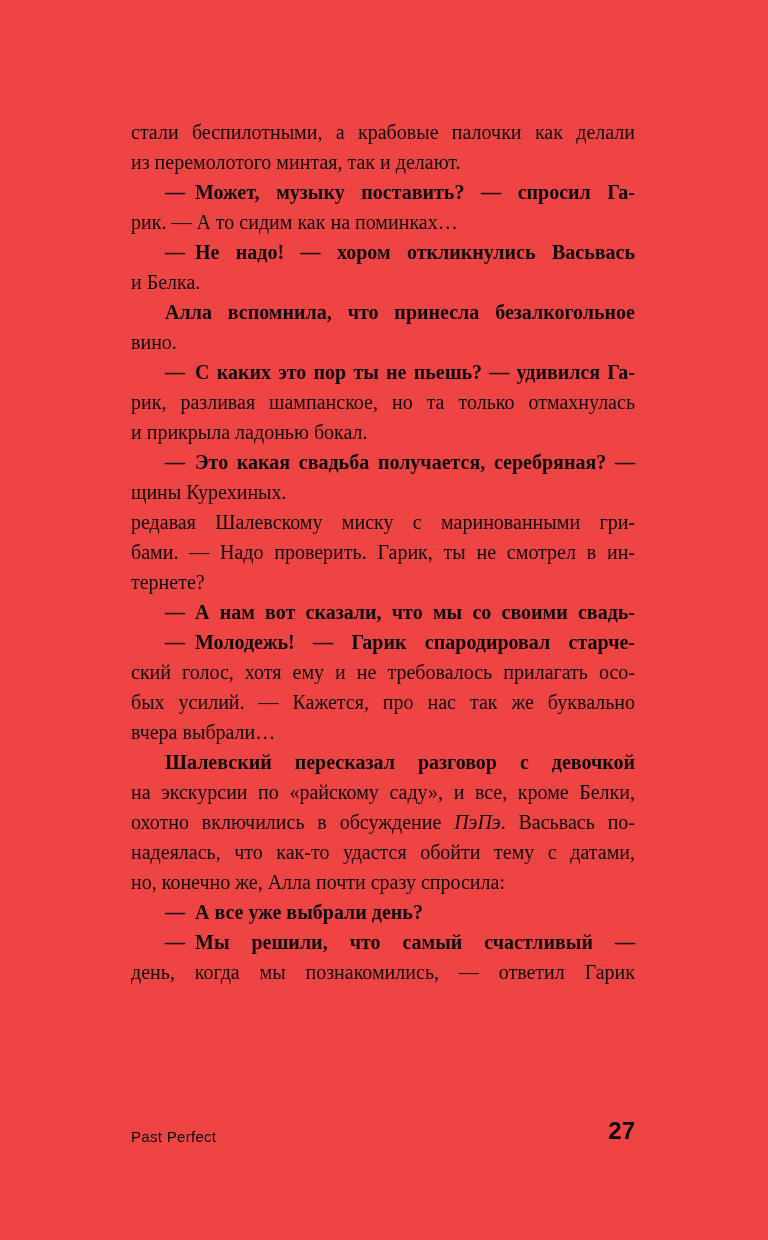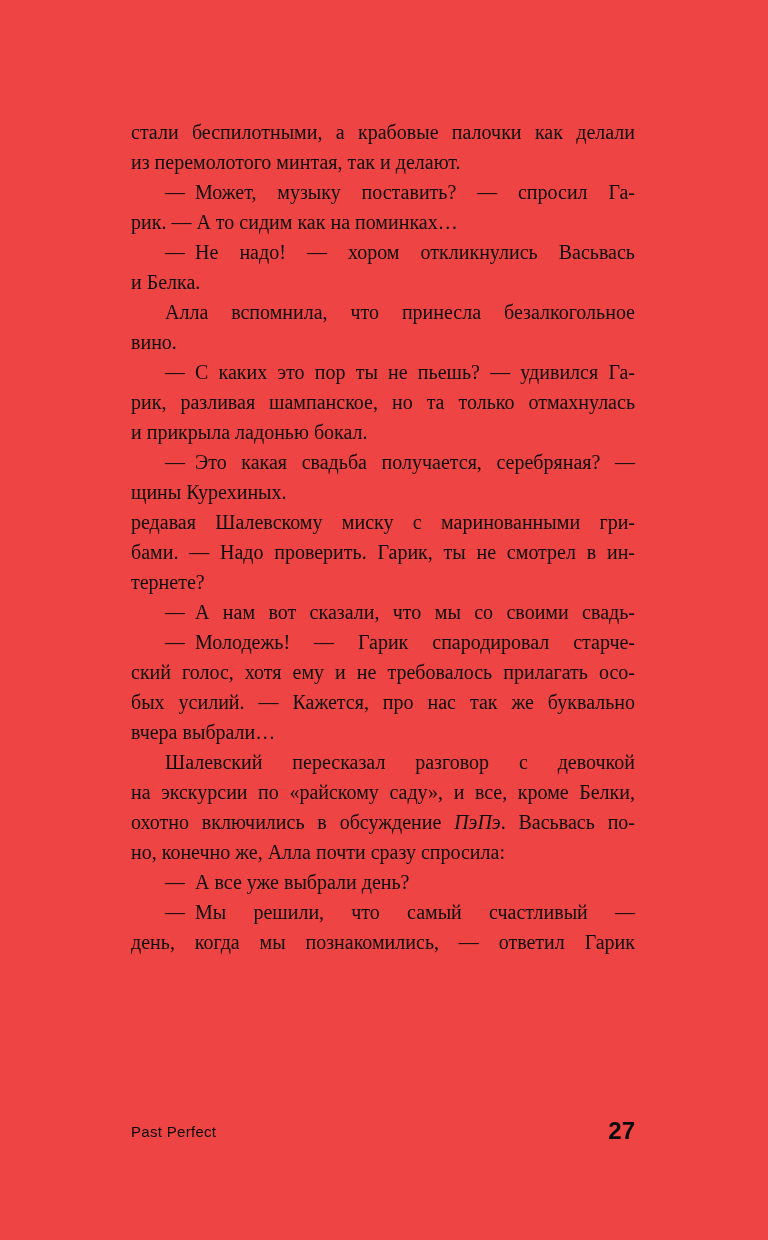--- a/index.html
+++ b/index.html
@@ -28,32 +28,33 @@
   .line {
     text-align: justify;
     text-align-last: justify;
     white-space: normal;
   }
   .line.short {
     text-align-last: left;
   }
   .line.indent {
     padding-left: 34px;
+    font-weight: bold;
   }
   .italic {
     font-style: italic;
   }
   .footer {
     position: absolute;
     left: 131px;
     top: 1117px;
     width: 504px;
     display: flex;
     justify-content: space-between;
-    align-items: center;
+    align-items: flex-end;
     color: #0a0a0a;
   }
   .running-title {
     font-family: "Liberation Sans", sans-serif;
     font-size: 15px;
     font-weight: 500;
     letter-spacing: 0.3px;
   }
   .page-number {
     font-family: "Liberation Sans", sans-serif;
@@ -84,20 +85,21 @@
       <div class="line">бами. — Надо проверить. Гарик, ты не смотрел в ин-</div>
       <div class="line short">тернете?</div>
       <div class="line indent">— А нам вот сказали, что мы со своими свадь-</div>
       <div class="line indent">— Молодежь! — Гарик спародировал старче-</div>
       <div class="line">ский голос, хотя ему и не требовалось прилагать осо-</div>
       <div class="line">бых усилий. — Кажется, про нас так же буквально</div>
       <div class="line short">вчера выбрали…</div>
       <div class="line indent">Шалевский пересказал разговор с девочкой</div>
       <div class="line">на экскурсии по «райскому саду», и все, кроме Белки,</div>
       <div class="line"><span>охотно включились в обсуждение </span><span class="italic">ПэПэ</span><span>. Васьвась по-</span></div>
+      <div class="line">надеялась, что как-то удастся обойти тему с датами,</div>
       <div class="line short">но, конечно же, Алла почти сразу спросила:</div>
       <div class="line indent short">— А все уже выбрали день?</div>
       <div class="line indent">— Мы решили, что самый счастливый —</div>
       <div class="line">день, когда мы познакомились, — ответил Гарик</div>
     </div>
 
   <div class="footer">
     <span class="running-title">Past Perfect</span>
     <span class="page-number">27</span>
   </div>

